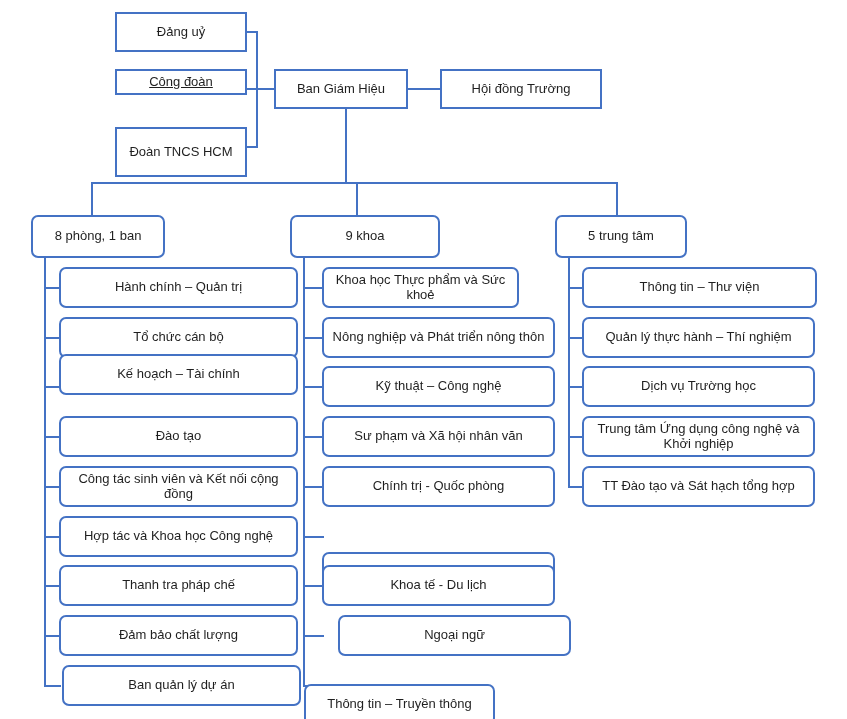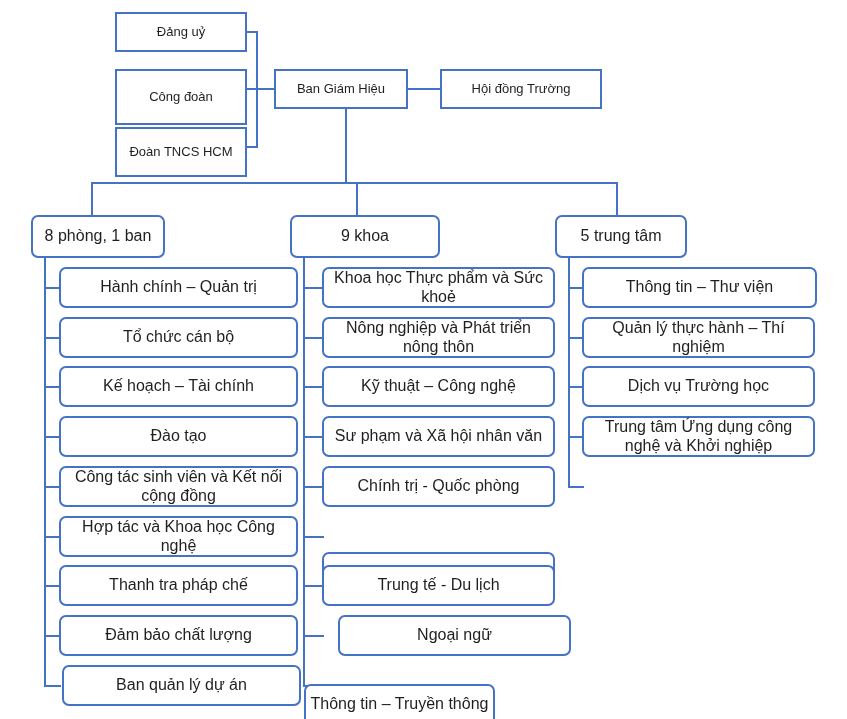--- a/index.html
+++ b/index.html
@@ -22,30 +22,30 @@
     box-sizing:border-box;
     background:#fff;
     border:2px solid var(--border);
     display:flex;align-items:center;justify-content:center;
     text-align:center;
     font-size:13px;
     line-height:1.15;
     padding:1px 4px;
   }
   .tbox{border-radius:0;text-align:right;}
-  .rbox{border-radius:7px;font-size:16px;padding:12px 2px;}
+  .rbox{border-radius:7px;font-size:13px;padding:12px 2px;}
   .hline,.vline{position:absolute;background:var(--conn);}
 </style>
 </head>
 <body>
 
 <div class="canvas">
 
   <div class="box tbox" style="left:115px;top:12px;width:132px;height:40px;">Đảng uỷ</div>
-  <div class="box tbox" style="left:115px;top:69px;width:132px;height:56px;">Công đoàn</div>
+  <div class="box tbox" style="left:115px;top:69px;width:132px;height:26px;text-decoration:underline;">Công đoàn</div>
   <div class="box tbox" style="left:115px;top:127px;width:132px;height:50px;">Đoàn TNCS HCM</div>
   <div class="box tbox" style="left:274px;top:69px;width:134px;height:40px;">Ban Giám Hiệu</div>
   <div class="box tbox" style="left:440px;top:69px;width:162px;height:40px;">Hội đồng Trường</div>
 
   <div class="vline" style="left:256px;top:31px;width:2px;height:117px;"></div>
   <div class="hline" style="left:247px;top:31px;width:11px;height:2px;"></div>
   <div class="hline" style="left:247px;top:88px;width:27px;height:2px;"></div>
   <div class="hline" style="left:247px;top:146px;width:11px;height:2px;"></div>
   <div class="hline" style="left:408px;top:88px;width:32px;height:2px;"></div>
   <div class="vline" style="left:345px;top:109px;width:2px;height:74px;"></div>
@@ -54,57 +54,58 @@
   <div class="vline" style="left:356px;top:182px;width:2px;height:33px;"></div>
   <div class="vline" style="left:616px;top:182px;width:2px;height:33px;"></div>
 
 <div class="box rbox" style="left: 31px; top: 215px; width: 134px; height: 43px;">8 phòng, 1 ban</div>
     <div class="vline" style="left: 44px; top: 258px; width: 2px; height: 428.5px;"></div>
     <div class="hline" style="left: 44px; top: 286.5px; width: 17px; height: 2px;"></div>
     <div class="box rbox" style="left: 59px; top: 267px; width: 239px; height: 41px;">Hành chính – Quản trị</div>
     <div class="hline" style="left: 44px; top: 336.5px; width: 17px; height: 2px;"></div>
     <div class="box rbox" style="left: 59px; top: 317px; width: 239px; height: 41px;">Tổ chức cán bộ</div>
     <div class="hline" style="left: 44px; top: 385.5px; width: 17px; height: 2px;"></div>
-    <div class="box rbox" style="left: 59px; top: 366px; width: 239px; height: 41px; border-radius: 7px;">Kế hoạch – Tài chính</div>
+    <div class="box rbox" style="left: 59px; top: 354px; width: 239px; height: 41px; border-radius: 7px;">Kế hoạch – Tài chính</div>
     <div class="hline" style="left: 44px; top: 435.5px; width: 17px; height: 2px;"></div>
     <div class="box rbox" style="left: 59px; top: 416px; width: 239px; height: 41px;">Đào tạo</div>
     <div class="hline" style="left: 44px; top: 485.5px; width: 17px; height: 2px;"></div>
     <div class="box rbox" style="left: 59px; top: 466px; width: 239px; height: 41px;">Công tác sinh viên và Kết nối cộng đồng</div>
     <div class="hline" style="left: 44px; top: 535.5px; width: 17px; height: 2px;"></div>
     <div class="box rbox" style="left: 59px; top: 516px; width: 239px; height: 41px;">Hợp tác và Khoa học Công nghệ</div>
     <div class="hline" style="left: 44px; top: 584.5px; width: 17px; height: 2px;"></div>
     <div class="box rbox" style="left: 59px; top: 565px; width: 239px; height: 41px;">Thanh tra pháp chế</div>
     <div class="hline" style="left: 44px; top: 634.5px; width: 17px; height: 2px;"></div>
     <div class="box rbox" style="left: 59px; top: 615px; width: 239px; height: 41px;">Đảm bảo chất lượng</div>
     <div class="hline" style="left: 44px; top: 684.5px; width: 17px; height: 2px;"></div>
     <div class="box rbox" style="left: 62px; top: 665px; width: 239px; height: 41px;">Ban quản lý dự án</div>
     <div class="box rbox" style="left: 290px; top: 215px; width: 150px; height: 43px;">9 khoa</div>
     <div class="vline" style="left: 303px; top: 258px; width: 2px; height: 428.5px;"></div>
     <div class="hline" style="left: 303px; top: 286.5px; width: 21px; height: 2px;"></div>
-    <div class="box rbox" style="left: 322px; top: 267px; width: 233px; height: 41px;">Khoa học Thực phẩm và Sức khoẻ</div>
+    <div class="box rbox" style="left: 322px; top: 267px; width: 197px; height: 41px;">Khoa học Thực phẩm và Sức khoẻ</div>
     <div class="hline" style="left: 303px; top: 336.5px; width: 21px; height: 2px;"></div>
     <div class="box rbox" style="left: 322px; top: 317px; width: 233px; height: 41px;">Nông nghiệp và Phát triển nông thôn</div>
     <div class="hline" style="left: 303px; top: 385.5px; width: 21px; height: 2px;"></div>
     <div class="box rbox" style="left: 322px; top: 366px; width: 233px; height: 41px;">Kỹ thuật – Công nghệ</div>
     <div class="hline" style="left: 303px; top: 435.5px; width: 21px; height: 2px;"></div>
     <div class="box rbox" style="left: 322px; top: 416px; width: 233px; height: 41px;">Sư phạm và Xã hội nhân văn</div>
     <div class="hline" style="left: 303px; top: 485.5px; width: 21px; height: 2px;"></div>
     <div class="box rbox" style="left: 322px; top: 466px; width: 233px; height: 41px;">Chính trị - Quốc phòng</div>
     <div class="hline" style="left: 303px; top: 535.5px; width: 21px; height: 2px;"></div>
     <div class="box rbox" style="left: 322px; top: 516px; width: 233px; height: 41px; margin-top: 36px;">Tài nguyên – Môi trường</div>
     <div class="hline" style="left: 303px; top: 584.5px; width: 21px; height: 2px;"></div>
-    <div class="box rbox" style="left: 322px; top: 565px; width: 233px; height: 41px;">Trung tế - Du lịch</div>
+    <div class="box rbox" style="left: 322px; top: 565px; width: 233px; height: 41px;">Khoa tế - Du lịch</div>
     <div class="hline" style="left: 303px; top: 634.5px; width: 21px; height: 2px;"></div>
     <div class="box rbox" style="left: 322px; top: 615px; width: 233px; height: 41px; margin-left: 16px;">Ngoại ngữ</div>
     <div class="hline" style="left: 303px; top: 684.5px; width: 21px; height: 2px;"></div>
     <div class="box rbox" style="left: 304px; top: 665px; width: 191px; height: 41px; margin-top: 19px;">Thông tin – Truyền thông</div>
     <div class="box rbox" style="left: 555px; top: 215px; width: 132px; height: 43px;">5 trung tâm</div>
     <div class="vline" style="left: 568px; top: 258px; width: 2px; height: 229.5px;"></div>
     <div class="hline" style="left: 568px; top: 286.5px; width: 16px; height: 2px;"></div>
     <div class="box rbox" style="left: 582px; top: 267px; width: 235px; height: 41px;">Thông tin – Thư viện</div>
     <div class="hline" style="left: 568px; top: 336.5px; width: 16px; height: 2px;"></div>
     <div class="box rbox" style="left: 582px; top: 317px; width: 233px; height: 41px;">Quản lý thực hành – Thí nghiệm</div>
     <div class="hline" style="left: 568px; top: 385.5px; width: 16px; height: 2px;"></div>
     <div class="box rbox" style="left: 582px; top: 366px; width: 233px; height: 41px;">Dịch vụ Trường học</div>
     <div class="hline" style="left: 568px; top: 435.5px; width: 16px; height: 2px;"></div>
     <div class="box rbox" style="left: 582px; top: 416px; width: 233px; height: 41px;">Trung tâm Ứng dụng công nghệ và Khởi nghiệp</div>
     <div class="hline" style="left: 568px; top: 485.5px; width: 16px; height: 2px;"></div>
+    <div class="box rbox" style="left: 582px; top: 466px; width: 233px; height: 41px;">TT Đào tạo và Sát hạch tổng hợp</div>
   </div>
 
 </body></html>

